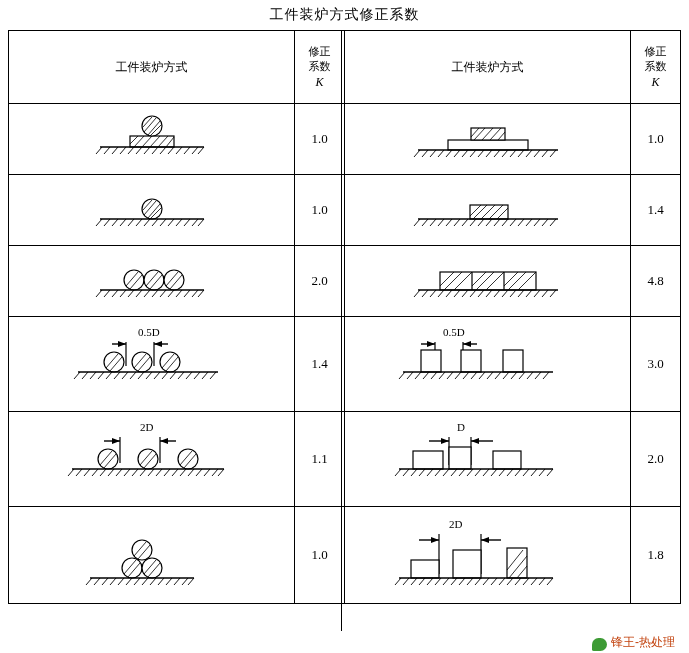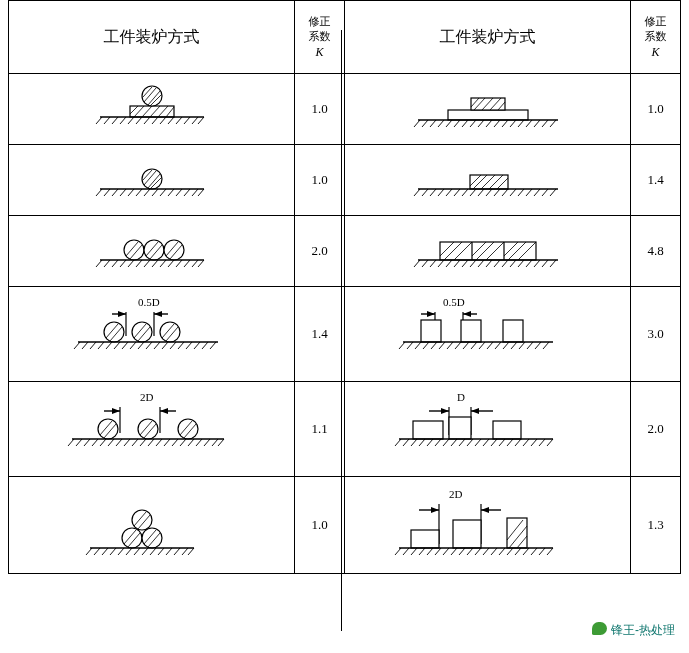--- a/index.html
+++ b/index.html
@@ -35,21 +35,21 @@
     table-layout: fixed;
   }
   table.main td, table.main th {
     border: 1px solid #000;
     padding: 0;
     vertical-align: middle;
     text-align: center;
   }
   .hdr {
     height: 72px;
-    font-size: 16px;
+    font-size: 12px;
     font-family: "Liberation Serif", serif;
   }
   .hdr-k {
     font-size: 11px;
     line-height: 1.35;
   }
   .hdr-k i {
     font-family: "Liberation Serif", serif;
     font-style: italic;
     font-size: 12px;
@@ -70,25 +70,25 @@
   .midline {
     position: absolute;
     top: 30px;
     bottom: 22px;
     width: 0;
     border-left: 1px solid #000;
   }
   .wm {
     position: absolute;
     right: 14px;
-    bottom: 14px;
+    bottom: 2px;
     display: flex;
-    align-items: flex-start;
+    align-items: flex-end;
     font-size: 12px;
-    color: #0f766e;
+    color: #c2410c;
     font-family: "Liberation Sans", sans-serif;
   }
   .wm .bubble {
     width: 15px;
     height: 13px;
     border-radius: 7px 7px 7px 2px;
     background: #3d9b35;
     display: inline-block;
     margin-right: 4px;
   }
@@ -98,20 +98,21 @@
   .dimlabel {
     font-family: "Liberation Serif", serif;
     font-size: 11px;
   }
 </style>
 </head>
 <body>
 
 <div id="page">
 
+  <div class="title">工件装炉方式修正系数</div>
 
   <table class="main">
     <colgroup>
       <col style="width:286px">
       <col style="width:50px">
       <col style="width:286px">
       <col style="width:50px">
     </colgroup>
     <tbody>
       <tr>
@@ -617,21 +618,21 @@
                 <line x1="140" y1="70" x2="134" y2="77"></line>
                   <line x1="148" y1="70" x2="142" y2="77"></line>
                 <line x1="156" y1="70" x2="150" y2="77"></line>
                   <line x1="164" y1="70" x2="158" y2="77"></line>
                 <line x1="172" y1="70" x2="166" y2="77"></line>
                   <line x1="180" y1="70" x2="174" y2="77"></line>
               </g>
             </g>
           </svg>
         </td>
-        <td class="coef">1.3</td>
+        <td class="coef">1.8</td>
       </tr>
     </tbody>
   </table>
 
   <div class="midline" style="left:341px"></div>
 
   <div class="wm">
     <span class="bubble"></span>
     <span>锋王-热处理</span>
   </div>

